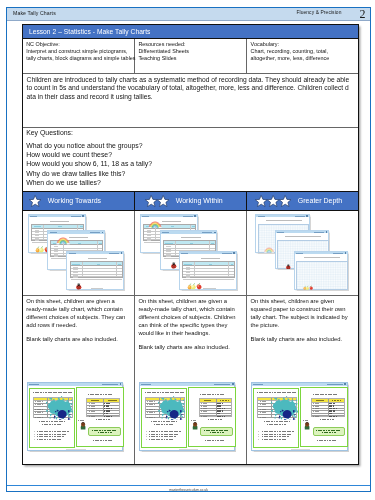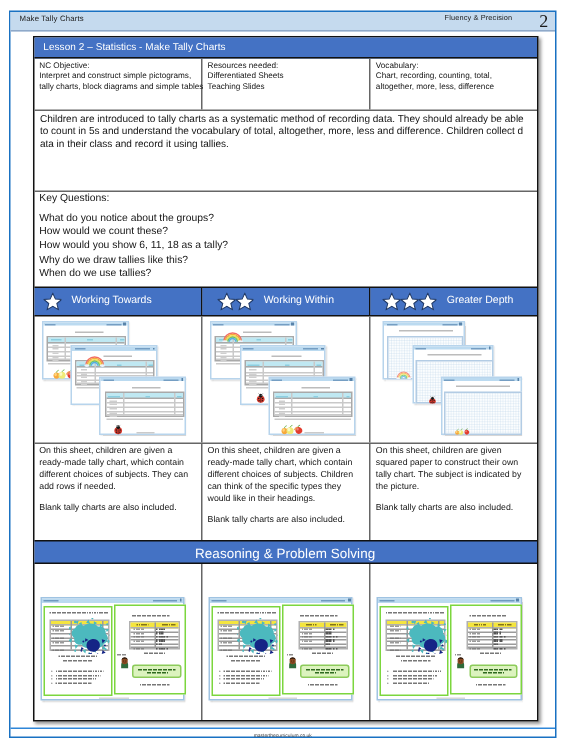--- a/index.html
+++ b/index.html
@@ -530,21 +530,20 @@
         <div>squared paper to construct their own</div>
         <div>tally chart. The subject is indicated by</div>
         <div>the picture.</div>
         </div>
         <div class="dp">
           <div>Blank tally charts are also included.</div>
         </div>
       </div>
     </div>
 
-    <div class="band rps">Reasoning &amp; Problem Solving</div>
 
     <div class="rz">
       <div class="zc1">
           <div class="rsheet" style="left:4.10px;top:22.00px;width:96.60px;height:69.60px;">
             <div class="rbar">
               <div class="bl"></div>
               <div class="br"></div>
               <div class="bx"></div>
             </div>
             <div class="gpanel" style="left:1.1px;top:5.6px;width:46.3px;height:59.5px;">

